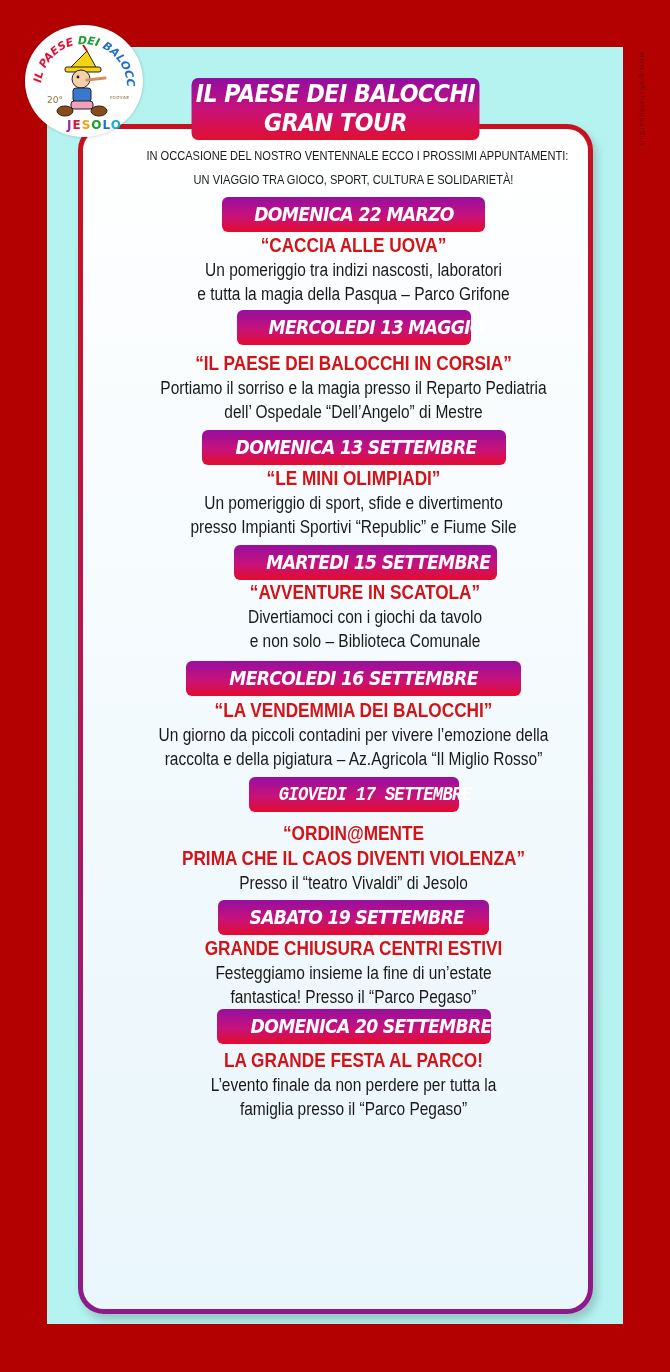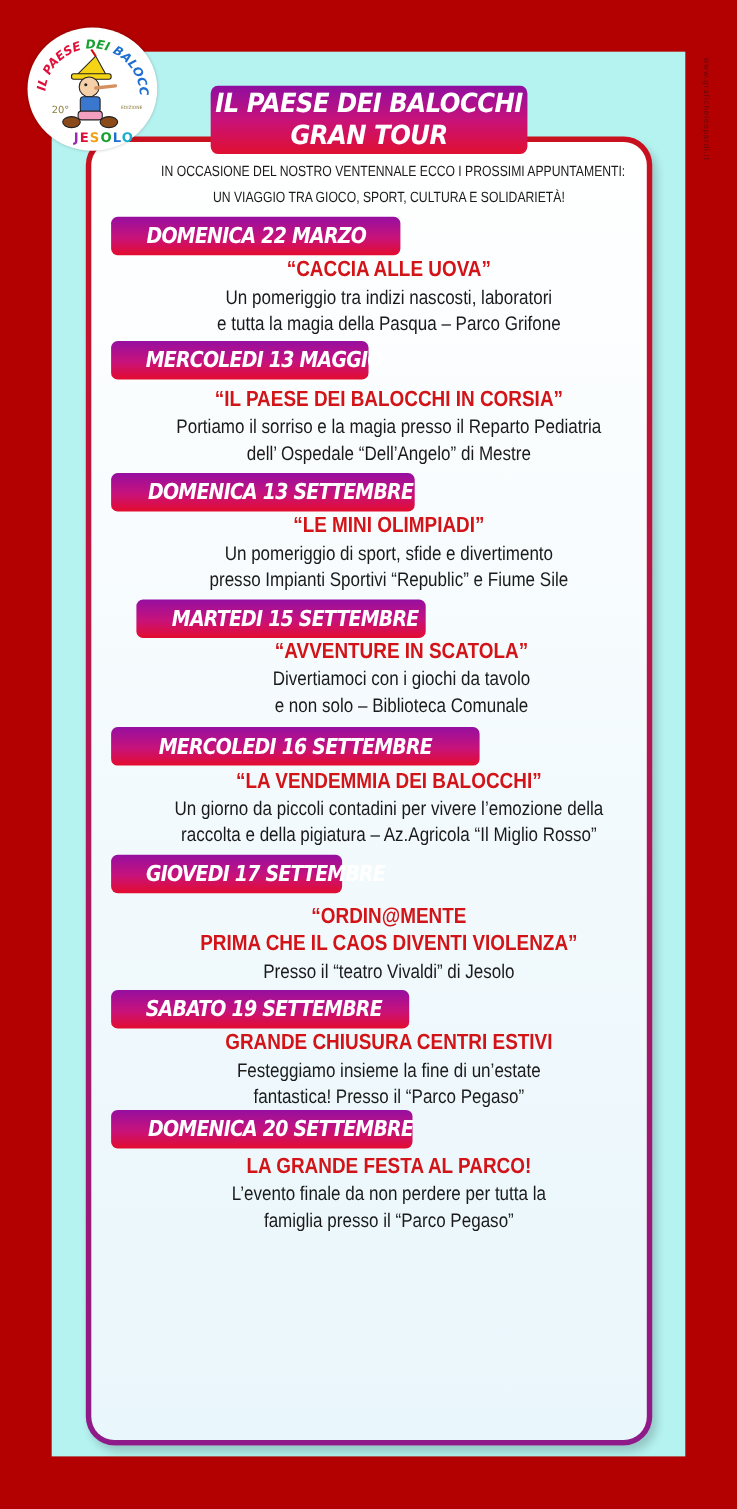--- a/index.html
+++ b/index.html
@@ -77,21 +77,21 @@
   .intro {
     font-family: "Liberation Sans", sans-serif;
     color: #1a1a1a;
     font-size: 13.5px;
     line-height: 24px;
     transform: scaleX(0.82);
     transform-origin: center;
     white-space: nowrap;
   }
   .event { margin: 0; }
-  .pill-wrap { display: flex; }
+  .pill-wrap { display: flex; justify-content: center; }
   .pill {
     display: inline-block;
     height: 35px;
     padding: 0 14px;
     border-radius: 6px;
     background: linear-gradient(180deg, #960fa0 0%, #c8127a 55%, #e30c2e 100%);
     color: #ffffff;
     font-family: "DejaVu Sans", sans-serif;
     font-weight: bold;
     font-style: italic;
@@ -191,21 +191,21 @@
     <div class="ev-title" style="margin-top:6px;">“IL PAESE DEI BALOCCHI IN CORSIA”</div>
     <div class="ev-desc">
       <div>Portiamo il sorriso e la magia presso il Reparto Pediatria</div>
         <div>dell’ Ospedale “Dell’Angelo” di Mestre</div>
     </div>
   </div>
 
 
   <div class="event" style="margin-top:6px;">
     <div class="pill-wrap">
-        <div class="pill" style="width:276px;"><span>DOMENICA 13 SETTEMBRE</span></div>
+        <div class="pill" style="width:304px;"><span>DOMENICA 13 SETTEMBRE</span></div>
       </div>
     <div class="ev-title" style="margin-top:1px;">“LE MINI OLIMPIADI”</div>
     <div class="ev-desc">
       <div>Un pomeriggio di sport, sfide e divertimento</div>
         <div>presso Impianti Sportivi “Republic” e Fiume Sile</div>
     </div>
   </div>
 
   <div class="event" style="margin-top:6px;padding-left:23px;">
     <div class="pill-wrap">
@@ -224,21 +224,21 @@
       </div>
     <div class="ev-title" style="margin-top:2px;">“LA VENDEMMIA DEI BALOCCHI”</div>
     <div class="ev-desc">
       <div>Un giorno da piccoli contadini per vivere l’emozione della</div>
         <div>raccolta e della pigiatura  – Az.Agricola “Il Miglio Rosso”</div>
     </div>
   </div>
 
   <div class="event" style="margin-top:6px;">
     <div class="pill-wrap">
-        <div class="pill" style="width:210px;"><span>GIOVEDI 17 SETTEMBRE</span></div>
+        <div class="pill" style="width:210px;font-family:Liberation Mono, monospace;"><span>GIOVEDI 17 SETTEMBRE</span></div>
       </div>
     <div class="ev-title" style="margin-top:9px;">“ORDIN@MENTE</div>
     <div class="ev-title">PRIMA CHE IL CAOS DIVENTI VIOLENZA”</div>
     <div class="ev-desc">
       <div>Presso il “teatro Vivaldi” di Jesolo</div>
     </div>
   </div>
 
   <div class="event" style="margin-top:5px;">
     <div class="pill-wrap">

